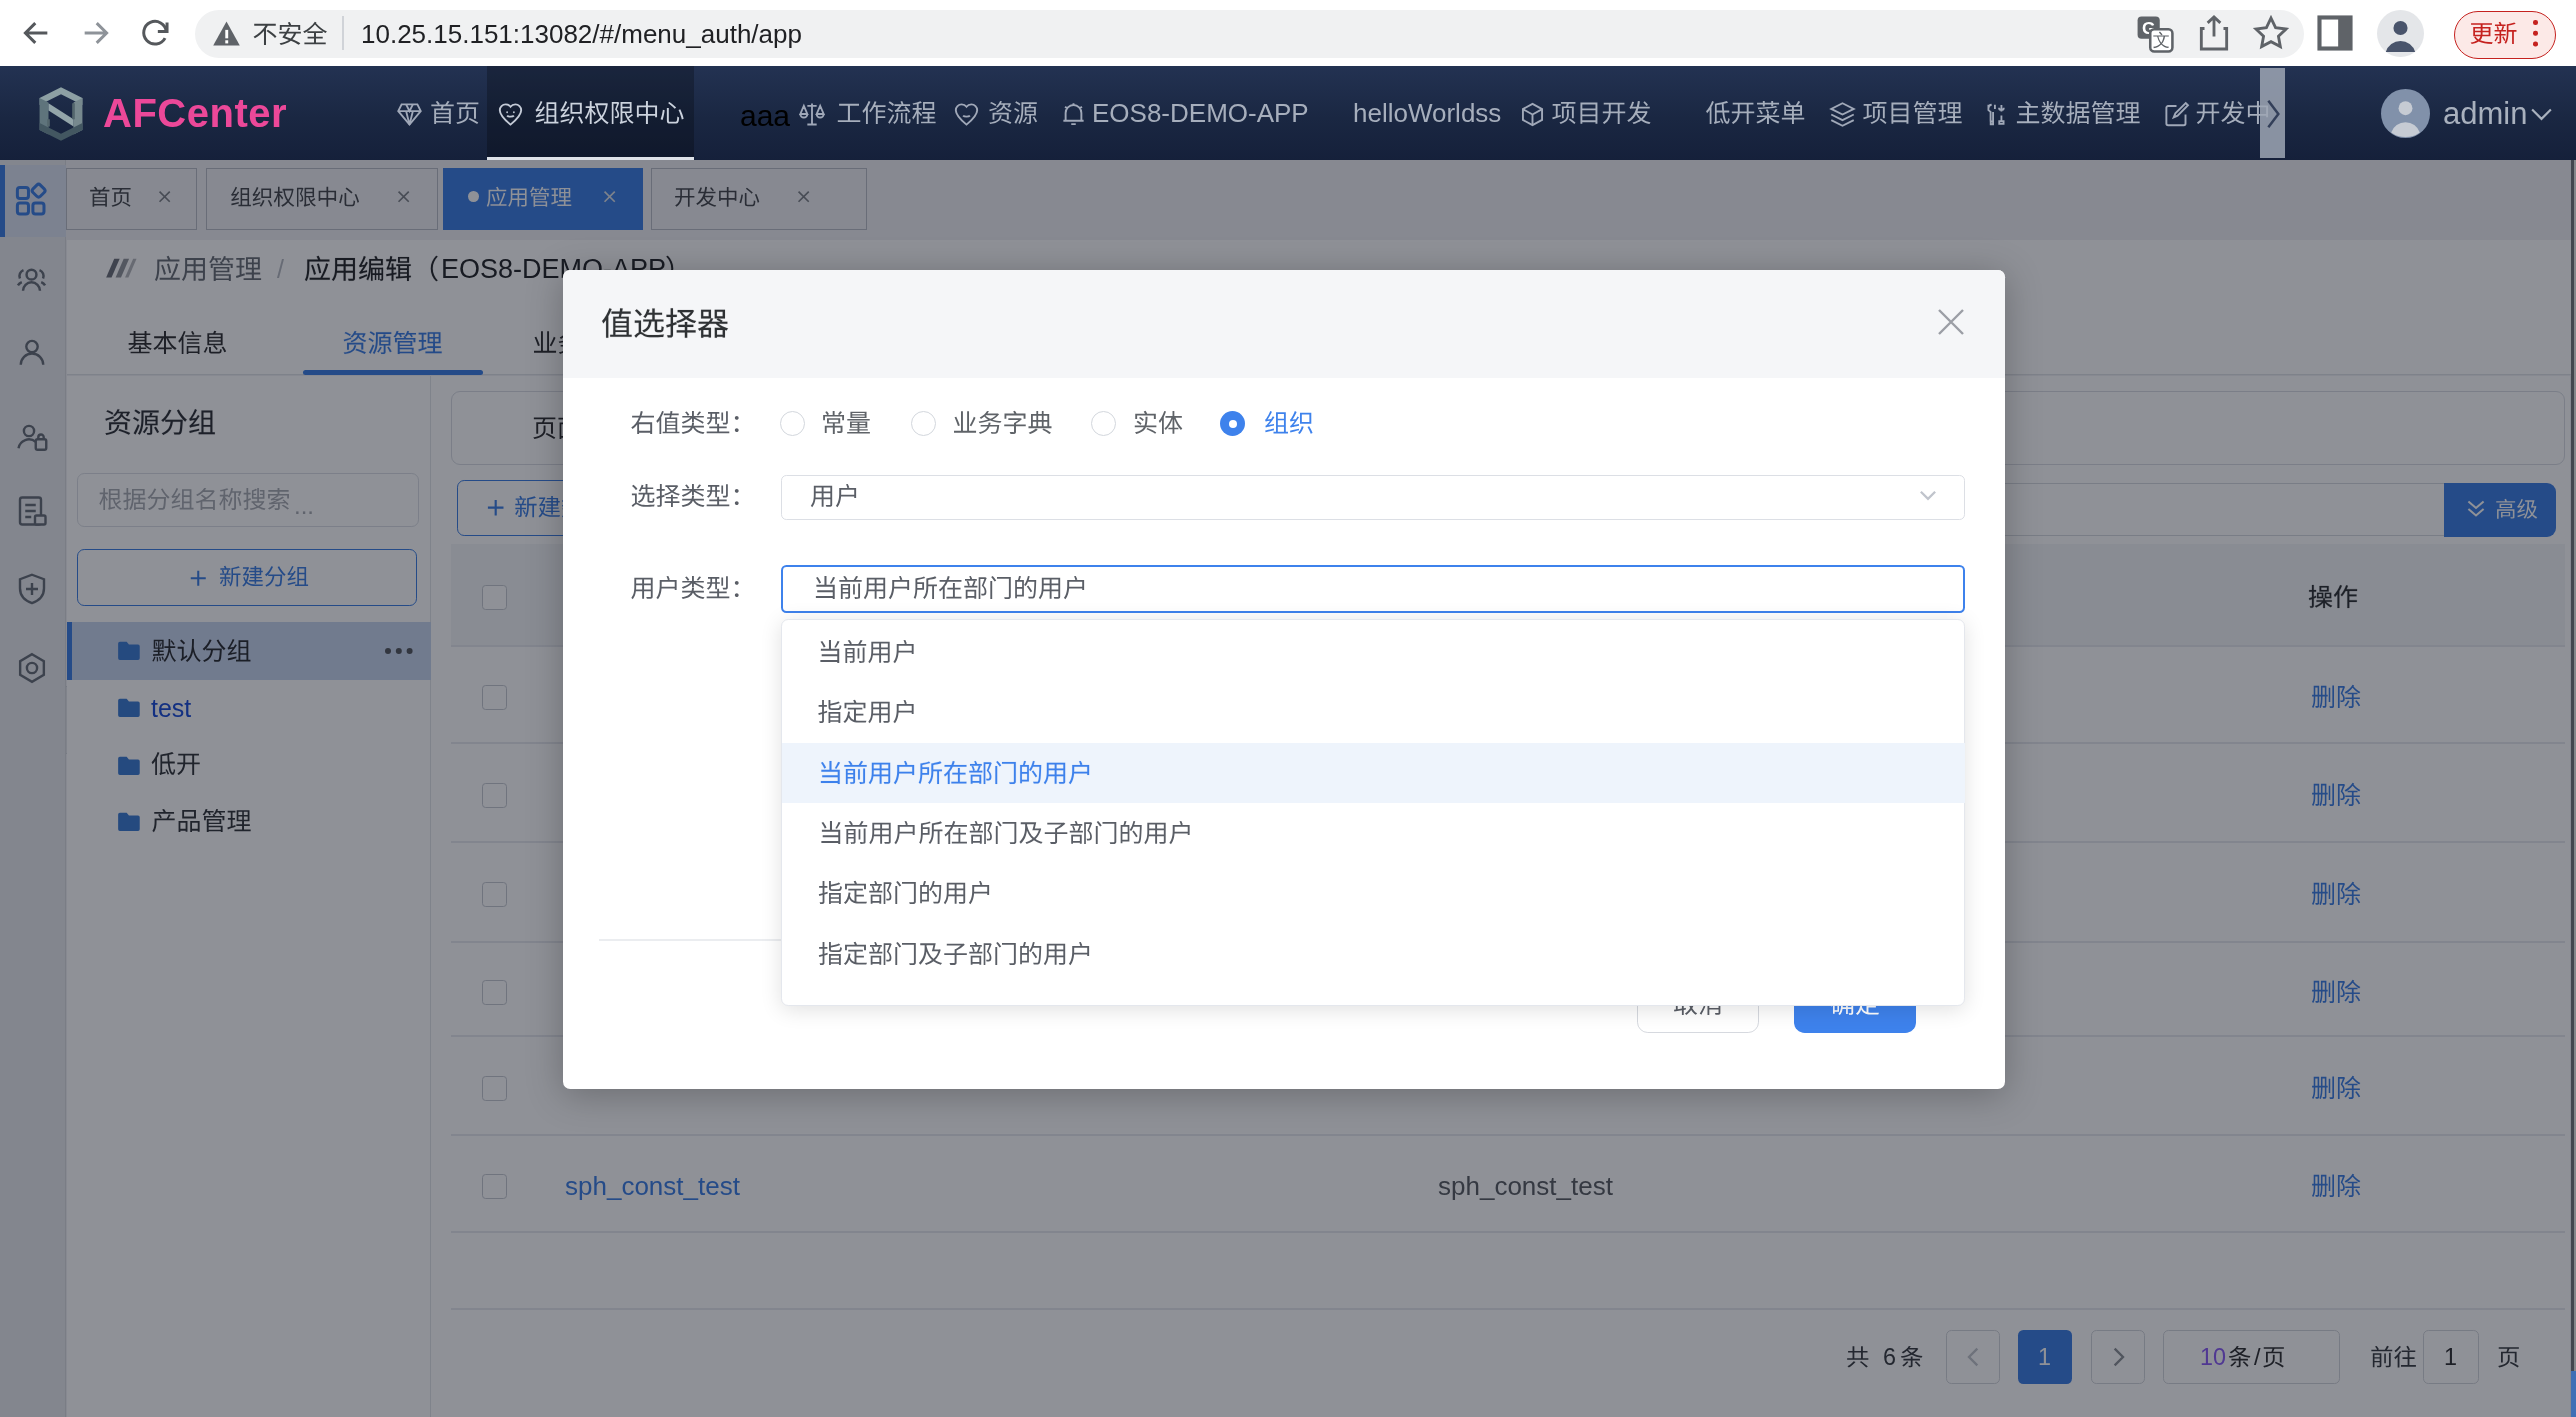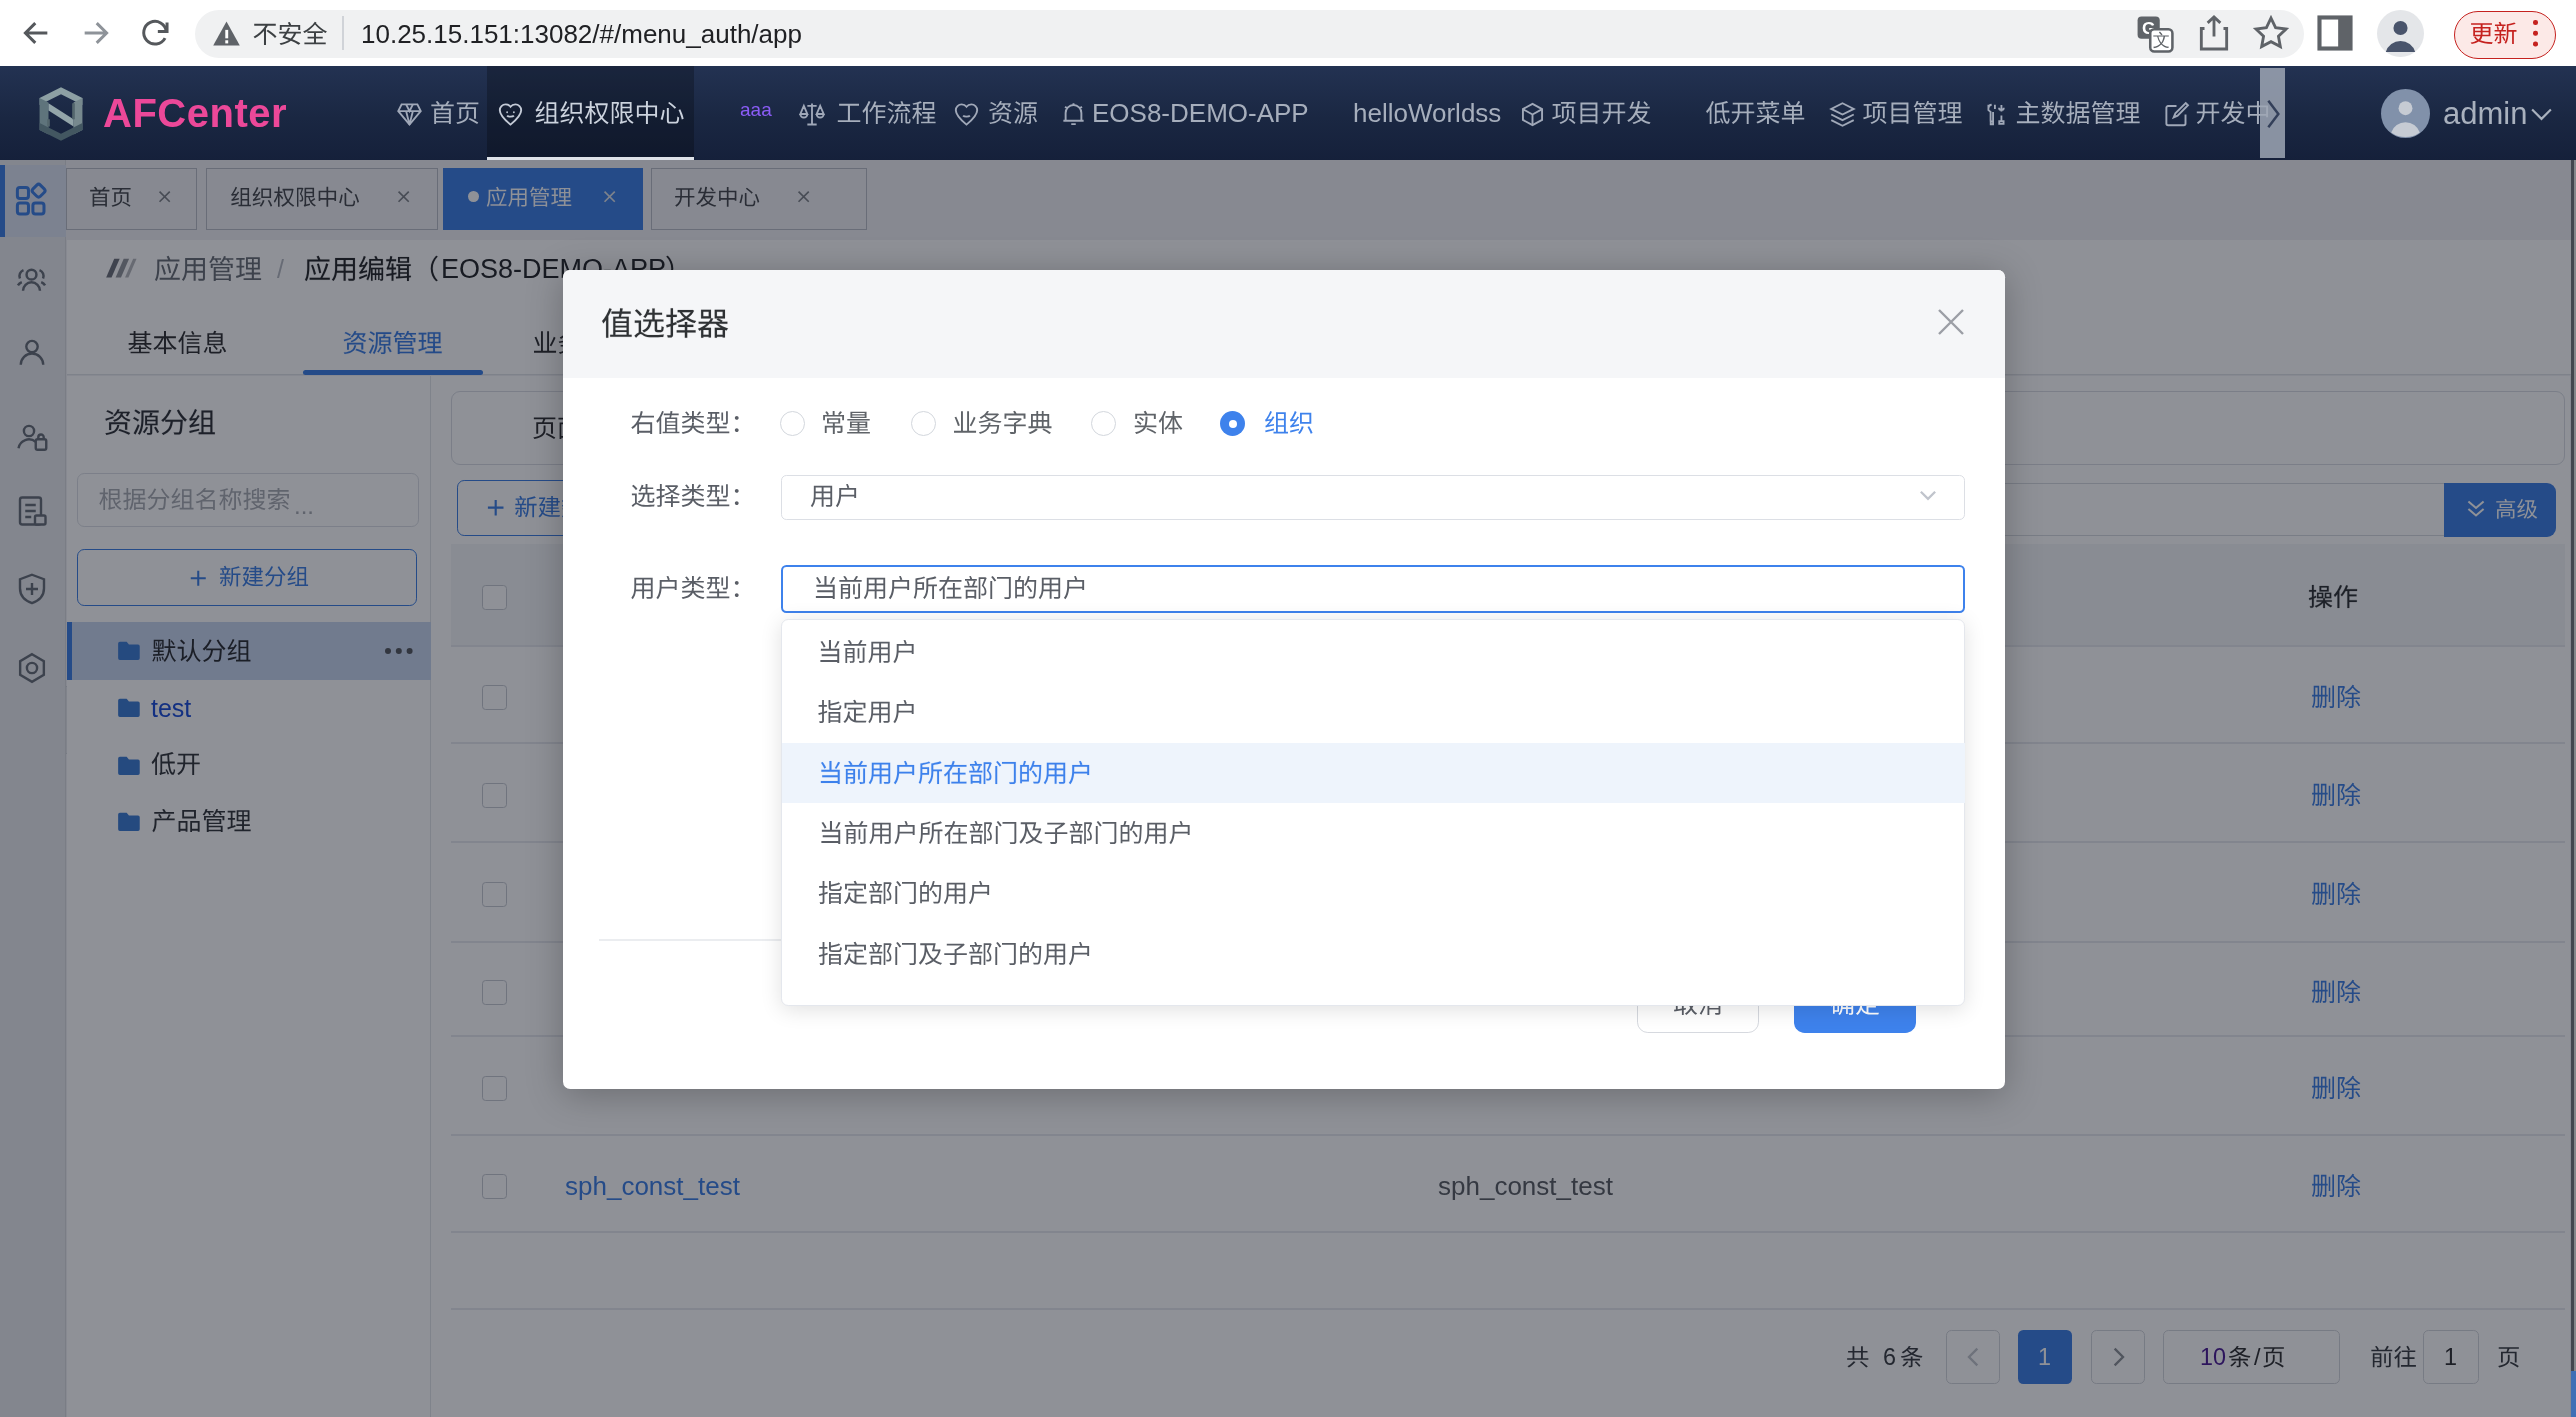--- a/index.html
+++ b/index.html
@@ -192,21 +192,21 @@
 <div style="position:absolute;left:534px;top:100px;line-height:0">
     <svg width="151" height="25" viewBox="0 -880 6000 1000" fill="#ccd3de" style="overflow:visible">
       <use href="#g7EC4" x="0"></use>
       <use href="#g7EC7" x="1000"></use>
       <use href="#g6743" x="2000"></use>
       <use href="#g9650" x="3000"></use>
       <use href="#g4E2D" x="4000"></use>
       <use href="#g5FC3" x="5000"></use>
     </svg>
   </div>
-<div style="position:absolute;left:740px;top:100px;font-weight:400;font-size:19px;line-height:1.04;color:#8b5cf6;white-space:pre">aaa</div>
+<div style="position:absolute;left:740px;top:100px;font-weight:400;font-size:30px;line-height:1.04;color:#000000;white-space:pre">aaa</div>
 <svg style="position:absolute;left:798px;top:100px" width="28" height="28" viewBox="0 0 24 24" fill="none" stroke="#a0a8b8" stroke-width="1.6">
     <path d="M12 3v15M8 5h8M12 18h0M8 21h8M12 18v3M5 5 2 12h6zM19 5l-3 7h6z"></path>
     <path d="M2 12a3 3 0 0 0 6 0M16 12a3 3 0 0 0 6 0"></path>
   </svg>
 <div style="position:absolute;left:836px;top:100px;line-height:0">
     <svg width="101" height="25" viewBox="0 -880 4000 1000" fill="#a6aebc" style="overflow:visible">
       <use href="#g5DE5" x="0"></use>
       <use href="#g4F5C" x="1000"></use>
       <use href="#g6D41" x="2000"></use>
       <use href="#g7A0B" x="3000"></use>
@@ -624,21 +624,21 @@
 <svg style="position:absolute;left:1964px;top:1347px" width="20" height="20" viewBox="0 0 12 12" fill="none" stroke="#c2c6cc" stroke-width="1.4">
     <path d="M8 1 3 6l5 5"></path>
   </svg>
 <div style="position:absolute;left:2018px;top:1330px;width:54px;height:54px;background:#3d7fe4;border-radius:5.4px"></div>
 <div style="position:absolute;left:2038px;top:1345px;font-weight:400;font-size:23.4px;line-height:1.04;color:#fff;white-space:pre">1</div>
 <div style="position:absolute;left:2091px;top:1330px;width:54px;height:54px;background:#fff;border:1.8px solid #d4d7dc;border-radius:5.4px;box-sizing:border-box"></div>
 <svg style="position:absolute;left:2108px;top:1347px" width="20" height="20" viewBox="0 0 12 12" fill="none" stroke="#8d9197" stroke-width="1.4">
     <path d="M4 1l5 5-5 5"></path>
   </svg>
 <div style="position:absolute;left:2163px;top:1330px;width:177px;height:54px;background:#fff;border:1.8px solid #d4d7dc;border-radius:5.4px;box-sizing:border-box"></div>
-<div style="position:absolute;left:2200px;top:1345px;font-weight:400;font-size:23.4px;line-height:1.04;color:#4c1d95;white-space:pre">10</div>
+<div style="position:absolute;left:2200px;top:1345px;font-weight:400;font-size:23.4px;line-height:1.04;color:#8b5cf6;white-space:pre">10</div>
 <div style="position:absolute;left:2228px;top:1345px;line-height:0">
     <svg width="23.4" height="23.4" viewBox="0 -880 1000 1000" fill="#303133" style="overflow:visible">
       <use href="#g6761" x="0"></use>
     </svg>
   </div>
 <div style="position:absolute;left:2254px;top:1345px;font-weight:400;font-size:23.4px;line-height:1.04;color:#303133;white-space:pre">/</div>
 <div style="position:absolute;left:2262px;top:1345px;line-height:0">
     <svg width="23.4" height="23.4" viewBox="0 -880 1000 1000" fill="#303133" style="overflow:visible">
       <use href="#g9875" x="0"></use>
     </svg>

